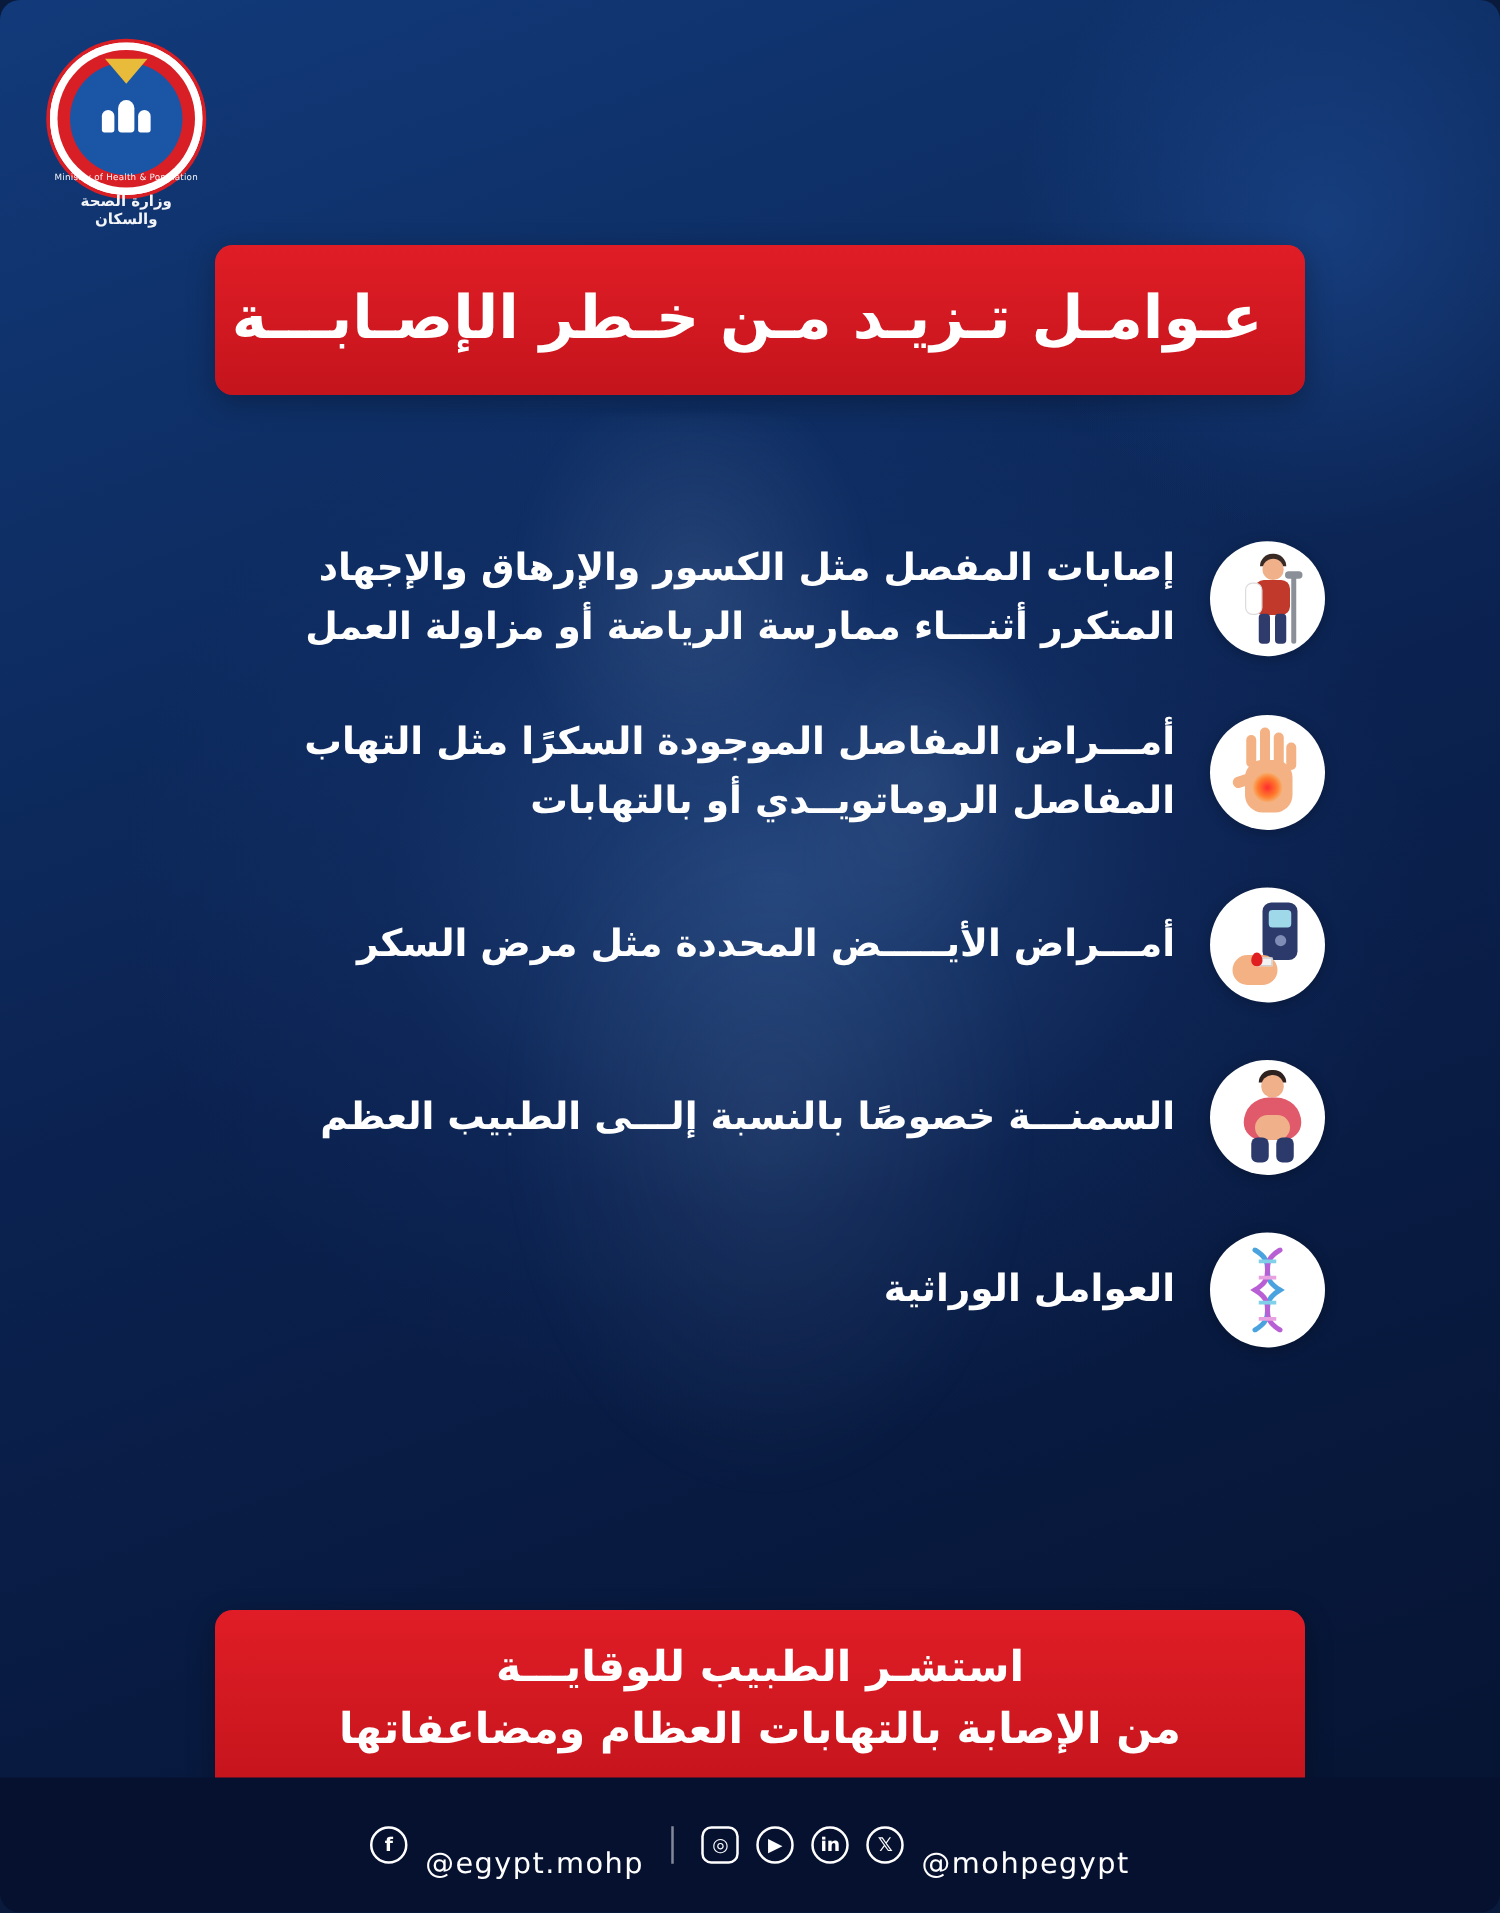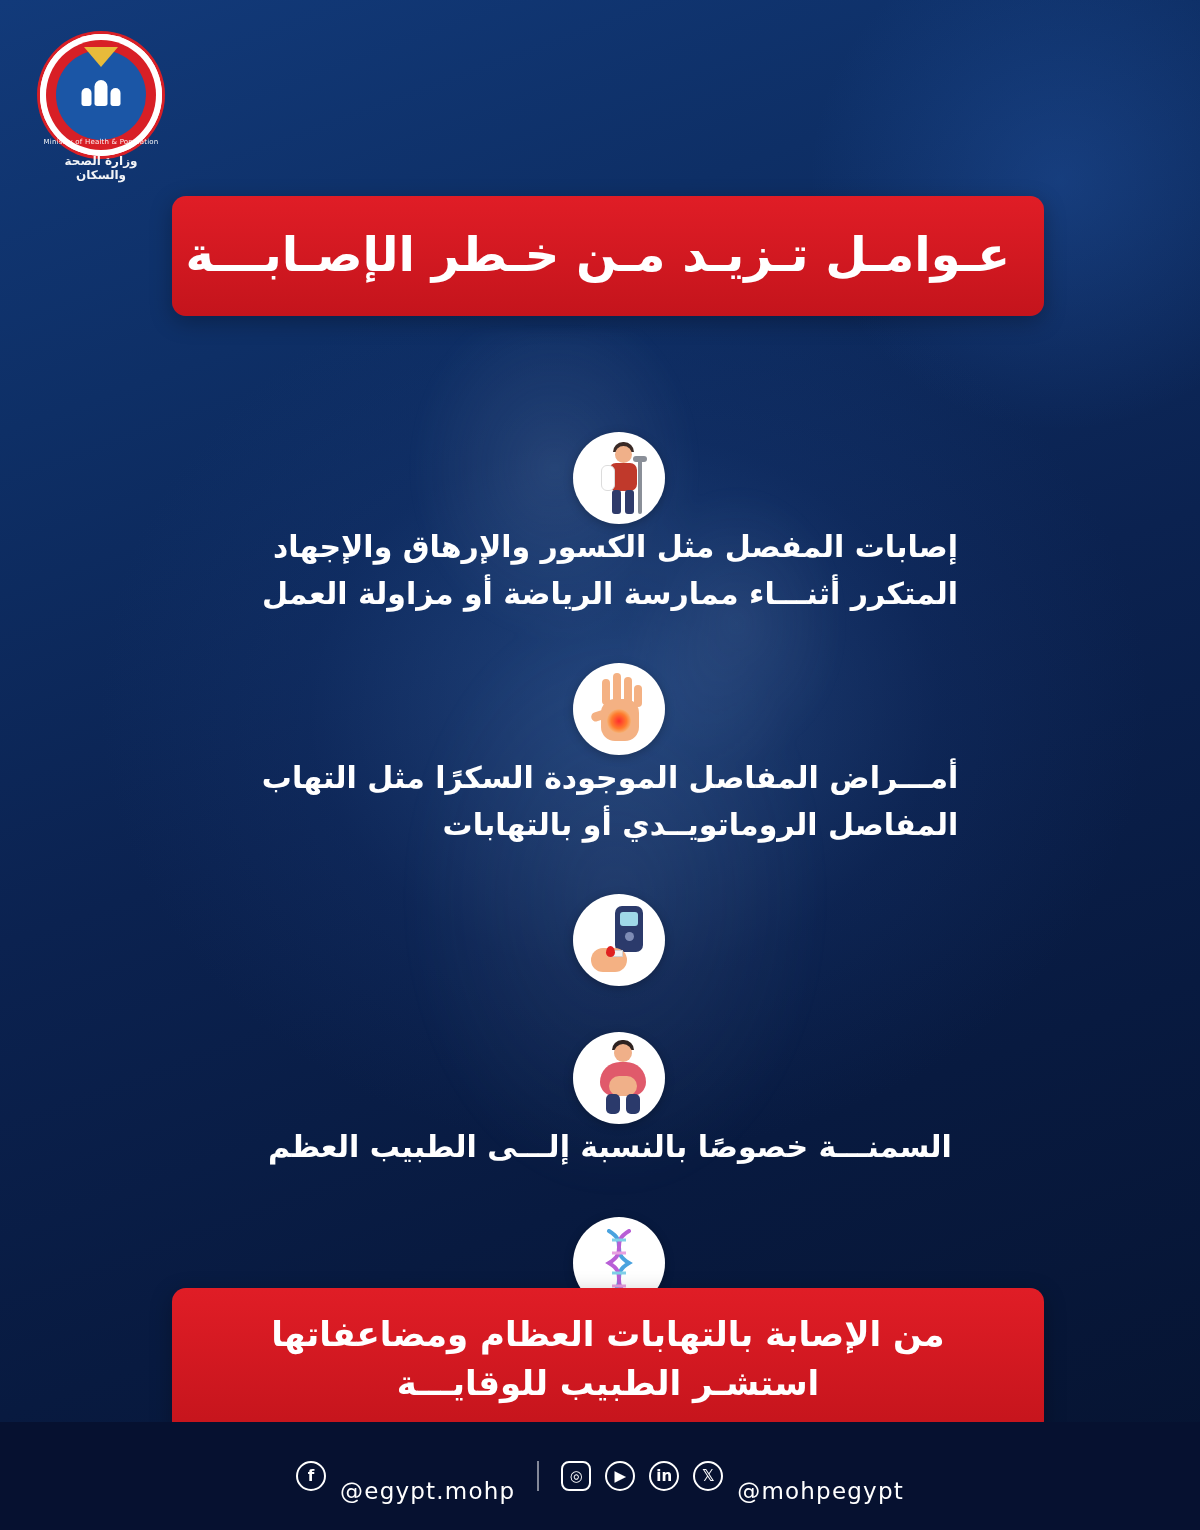--- a/index.html
+++ b/index.html
@@ -11,20 +11,21 @@
     font-family: "DejaVu Sans", sans-serif;
   }
   .poster {
     position: relative;
     width: 1200px;
     height: 1530px;
     overflow: hidden;
     background:
       radial-gradient(ellipse 700px 600px at 52% 46%, rgba(70,120,190,0.38) 0%, rgba(30,65,130,0.18) 45%, rgba(10,30,80,0.0) 75%),
       linear-gradient(160deg, #123a7a 0%, #0e2f66 22%, #0b2250 48%, #081a40 72%, #061330 100%);
+    border-radius: 16px;
   }
   
   .bg-figure {
     position: absolute;
     left: 50%;
     top: 330px;
     transform: translateX(-50%);
     width: 760px;
     height: 980px;
     background:
@@ -149,21 +150,21 @@
 
   
   .factors {
     position: absolute;
     top: 432px;
     left: 150px;
     width: 910px;
   }
   .factor-row {
     display: flex;
-    flex-direction: column;
+    flex-direction: row;
     align-items: center;
     justify-content: flex-start;
     margin-bottom: 46px;
   }
   .factor-icon {
     flex: 0 0 auto;
     width: 92px;
     height: 92px;
     border-radius: 50%;
     background: #ffffff;
@@ -354,20 +355,23 @@
 
     <div class="factor-row">
       <div class="factor-icon ic-gluco">
         <span class="art meter"></span>
           <span class="art screen"></span>
           <span class="art btn"></span>
         <span class="art fingers"></span>
           <span class="art strip"></span>
           <span class="art drop"></span>
       </div>
+      <div class="factor-text">
+        <div>أمـــراض الأيـــــض المحددة مثل مرض السكر</div>
+      </div>
     </div>
 
     <div class="factor-row">
       <div class="factor-icon ic-obese">
         <span class="art hair"></span>
           <span class="art head"></span>
           <span class="art body"></span>
         <span class="art belly"></span>
           <span class="art legL"></span>
           <span class="art legR"></span>
@@ -389,22 +393,22 @@
         </svg>
       </div>
       <div class="factor-text">
         <div>العوامل الوراثية</div>
       </div>
     </div>
 
   </div>
 
   <div class="bottom-banner">
+    <div class="line">استشـر الطبيب للوقايـــة</div>
     <div class="line">من الإصابة بالتهابات العظام ومضاعفاتها</div>
-    <div class="line">استشـر الطبيب للوقايـــة</div>
   </div>
 
   <div class="footer">
     <div class="footer-inner">
       <div class="fi">f</div>
       <div class="handle">@egypt.mohp</div>
       <div class="divider"></div>
       <div class="fi sq">◎</div>
       <div class="fi">▶</div>
       <div class="fi">in</div>

